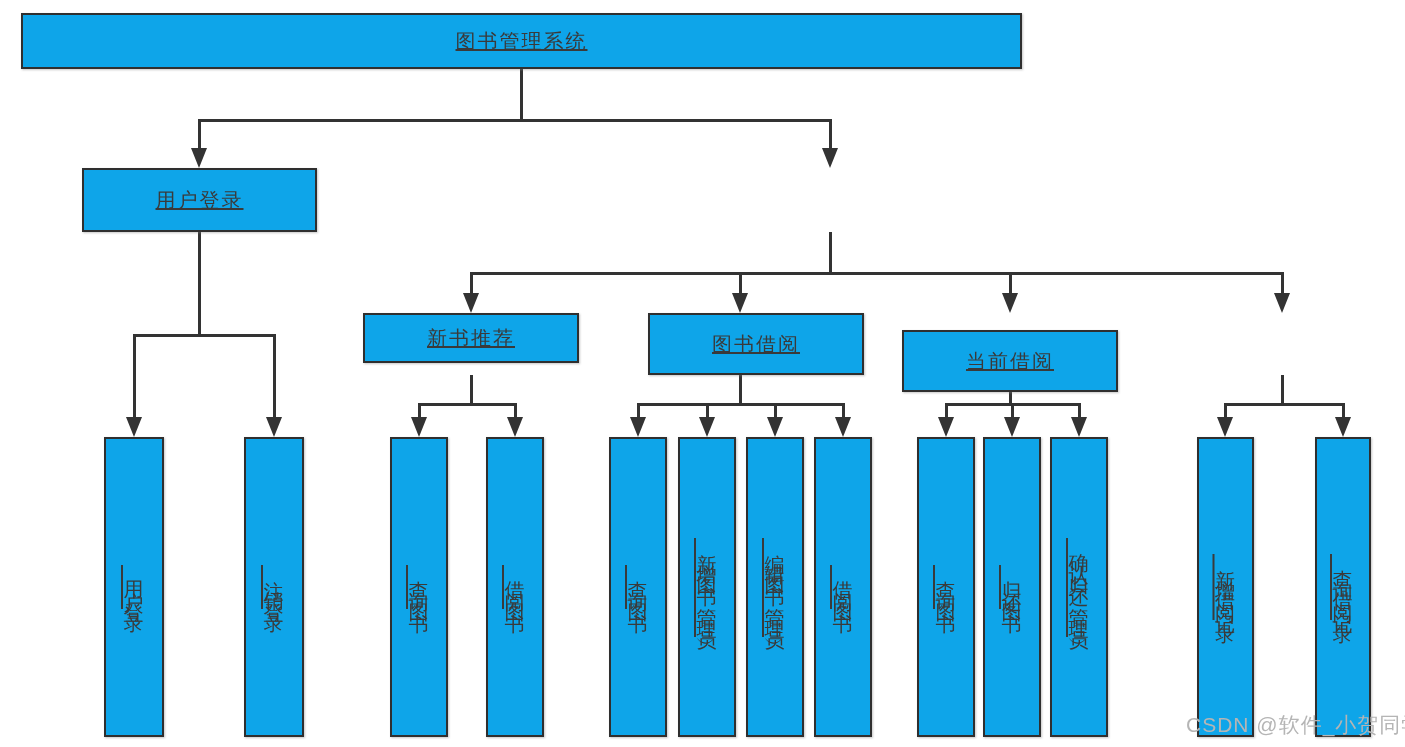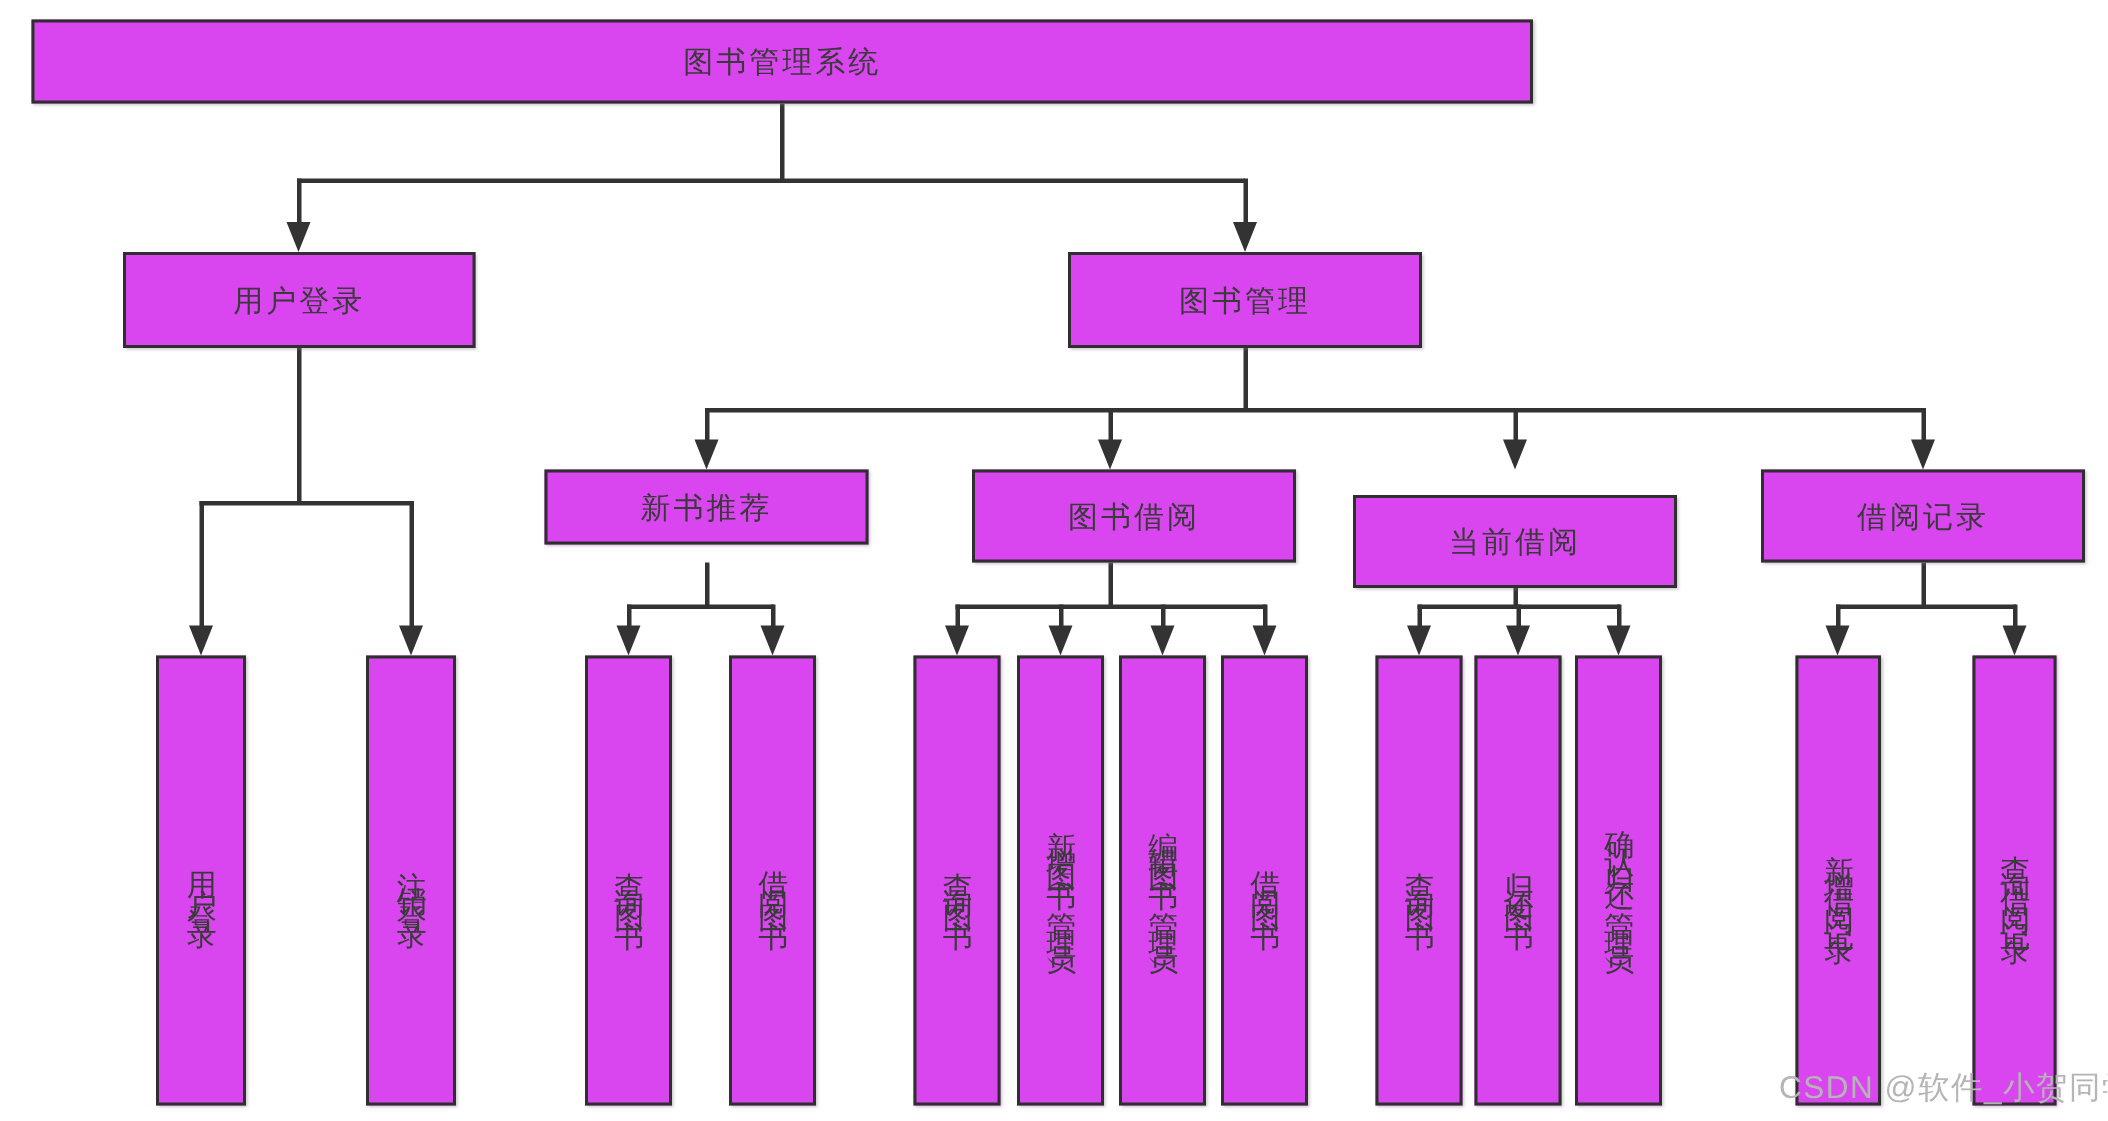--- a/index.html
+++ b/index.html
@@ -1,23 +1,23 @@
 <!DOCTYPE html>
 <html><head>
 <meta charset="utf-8">
 <style>
   html,body { margin:0; padding:0; background:#ffffff; }
   .canvas {
     position:relative; width:1405px; height:747px; background:#ffffff;
     font-family:"Liberation Sans", sans-serif; color:#3a3a3a; overflow:hidden;
   }
   .box {
-    position:absolute; background:#d946ef; border:2.5px solid #2f2f2f;
+    position:absolute; background:#0ea5e9; border:2.5px solid #2f2f2f;
     box-sizing:border-box; display:flex; align-items:center; justify-content:center;
-    box-shadow:1px 1px 2px rgba(130,130,130,.45); z-index:2;
+    box-shadow:1px 1px 2px rgba(130,130,130,.45); z-index:2;text-decoration:underline;
   }
   .hbox { font-size:20px; letter-spacing:2px; }
   .vbox span.vtxt {
     writing-mode:vertical-rl; font-size:20px; letter-spacing:11px; line-height:1.0;
     white-space:nowrap;
   }
   .line { position:absolute; background:#333333; z-index:1; }
   .vl { width:3px; }
   .hl { height:3px; }
   .arrow {
@@ -36,39 +36,33 @@
 <div class="canvas">
 
   <div class="box hbox" style="left:21px; top:13px; width:1001px; height:56px;">
     <span>图书管理系统</span>
   </div>
 
   <div class="box hbox" style="left:82px; top:168px; width:235px; height:64px;">
     <span>用户登录</span>
   </div>
 
-  <div class="box hbox" style="left:712px; top:168px; width:236px; height:64px;">
-    <span>图书管理</span>
-  </div>
 
   <div class="box hbox" style="left:363px; top:313px; width:216px; height:50px;">
     <span>新书推荐</span>
   </div>
 
   <div class="box hbox" style="left:648px; top:313px; width:216px; height:62px;">
     <span>图书借阅</span>
   </div>
 
   <div class="box hbox" style="left:902px; top:313px; width:216px; height:62px;margin-top:17px;">
     <span>当前借阅</span>
   </div>
 
-  <div class="box hbox" style="left:1174px; top:313px; width:216px; height:62px;">
-    <span>借阅记录</span>
-  </div>
 
   <div class="box vbox" style="left:104px; top:437px; width:60px; height:300px;">
     <span class="vtxt">用户登录</span>
   </div>
   <div class="box vbox" style="left:244px; top:437px; width:60px; height:300px;">
     <span class="vtxt">注销登录</span>
   </div>
 
   <div class="box vbox" style="left:390px; top:437px; width:58px; height:300px;">
     <span class="vtxt">查询图书</span>

